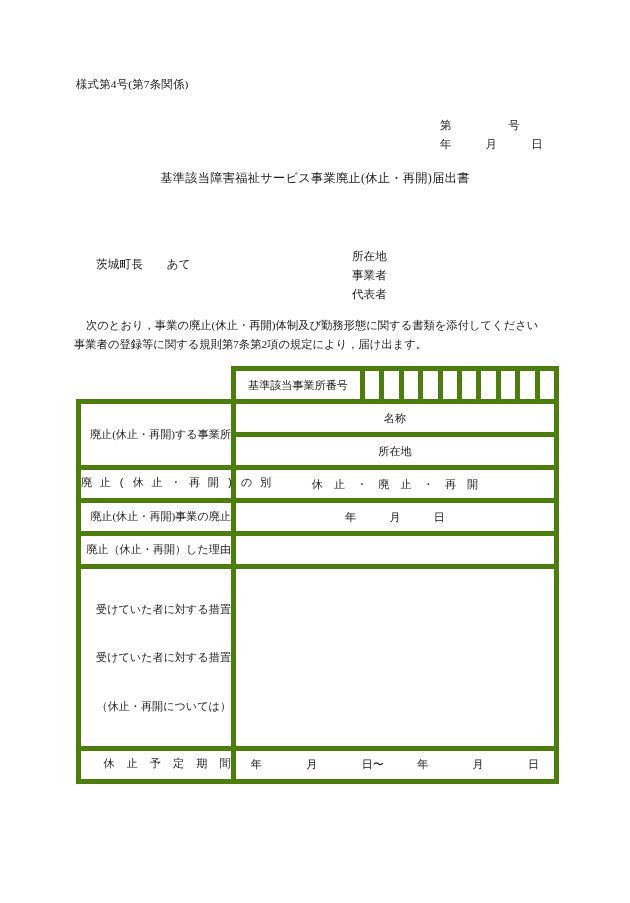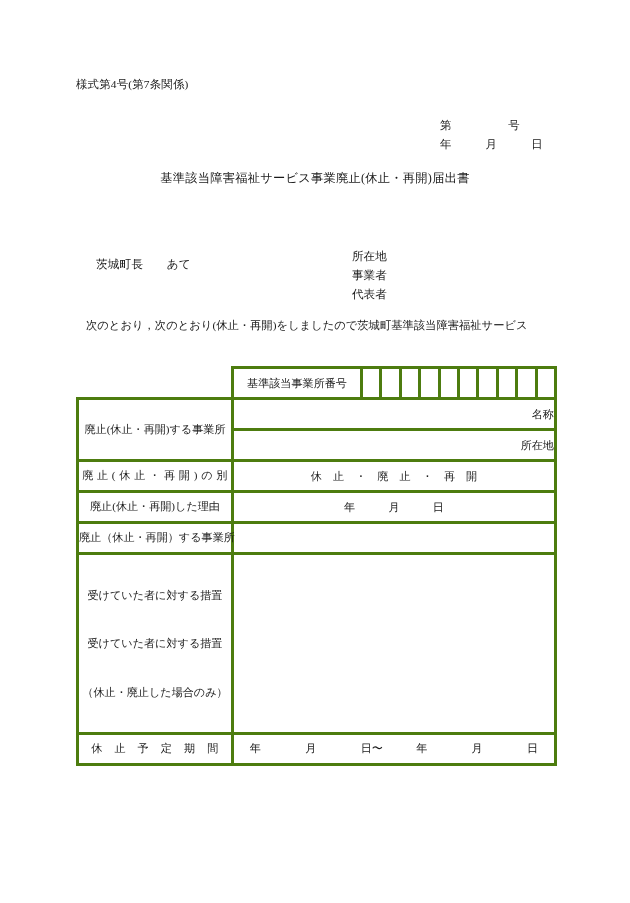--- a/index.html
+++ b/index.html
@@ -82,38 +82,38 @@
   #main-table {
     position: absolute;
     left: 76px;
     top: 366px;
     width: 478px;
     border-collapse: collapse;
     table-layout: fixed;
     font-size: 11.1px;
   }
   #main-table td {
-    border: 3px solid #4d7c0f;
+    border: 5px solid #4d7c0f;
     padding: 0;
     vertical-align: middle;
     height: 28px;
   }
   #main-table td.noborder {
     border: none;
   }
   .lbl {
-    text-align: center;
+    text-align: right;
     padding: 2px 4px;
     white-space: pre;
     line-height: 1.42;
   }
-  .lbl-spaced { letter-spacing: 0.5px; }
+  .lbl-spaced { letter-spacing: 0.5px; font-family: Liberation Mono, monospace; }
   .sub-lbl {
     padding: 3px 6px;
-    text-align: right;
+    text-align: center;
     white-space: pre;
   }
   .val {
     padding: 2px 8px;
     white-space: pre;
     text-align: left;
   }
   .val-center { text-align: center; font-family: Liberation Serif, serif; }
   .multi-line { line-height: 1.45; }
 
@@ -160,21 +160,22 @@
 
     <div class="abs t" id="addressee">茨城町長　　あて</div>
 
     <div class="abs" id="applicant-block">
       <div class="line">所在地</div>
       <div class="line">事業者</div>
       <div class="line">代表者</div>
     </div>
 
     <div class="abs" id="intro-paragraph">
-      <div class="line first">次のとおり，次のとおり(休止・再開)をしましたので茨城町基準該当障害福祉サービス</div>
+      <div class="line first">次のとおり，事業の廃止(休止・再開)体制及び勤務形態に関する書類を添付してください</div>
+      <div class="line">事業者の登録等に関する規則第7条第2項の規定により，届け出ます。</div>
     </div>
 
     <table id="main-table">
       <colgroup>
         <col style="width:155px">
         <col style="width:129px">
         <col style="width:19.4px">
         <col style="width:19.4px">
         <col style="width:19.4px">
         <col style="width:19.4px">
@@ -210,34 +211,34 @@
       <tr>
         <td class="sub-lbl" colspan="11">所在地</td>
       </tr>
 
       <tr>
         <td class="lbl lbl-spaced">廃 止 ( 休 止 ・ 再 開 ) の 別</td>
         <td class="val val-center" colspan="11">休　止　・　廃　止　・　再　開</td>
       </tr>
 
       <tr>
-        <td class="lbl">廃止(休止・再開)した理由</td>
+        <td class="lbl">廃止(休止・再開)事業の廃止</td>
         <td class="val val-center" colspan="11">年　　　月　　　日</td>
       </tr>
 
       <tr>
-        <td class="lbl">廃止（休止・再開）する事業所</td>
+        <td class="lbl">廃止（休止・再開）した理由</td>
         <td class="val" colspan="11"></td>
       </tr>
 
       <tr>
         <td class="lbl multi-line measure-cell">
           <div>受けていた者に対する措置</div>
           <div>受けていた者に対する措置</div>
-          <div>（休止・廃止した場合のみ）</div>
+          <div>（休止・再開については）</div>
         </td>
         <td class="val measure-cell" colspan="11"></td>
       </tr>
 
       <tr>
         <td class="lbl lbl-spaced">休　止　予　定　期　間</td>
         <td class="val val-center" colspan="11">年　　　　月　　　　日〜　　　年　　　　月　　　　日</td>
       </tr>
     </tbody>
       </table>

